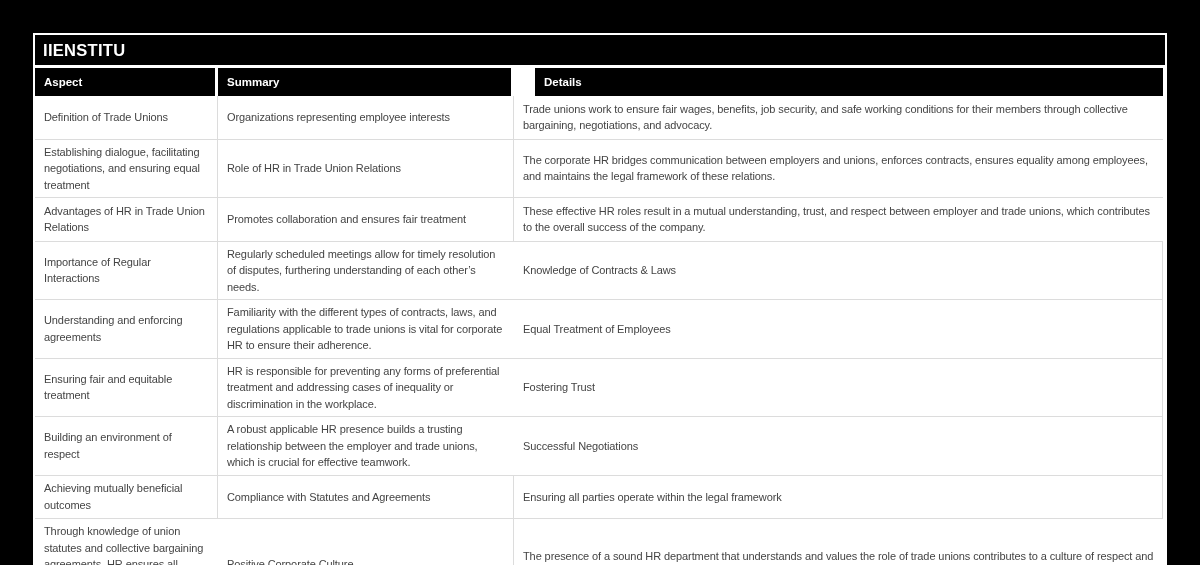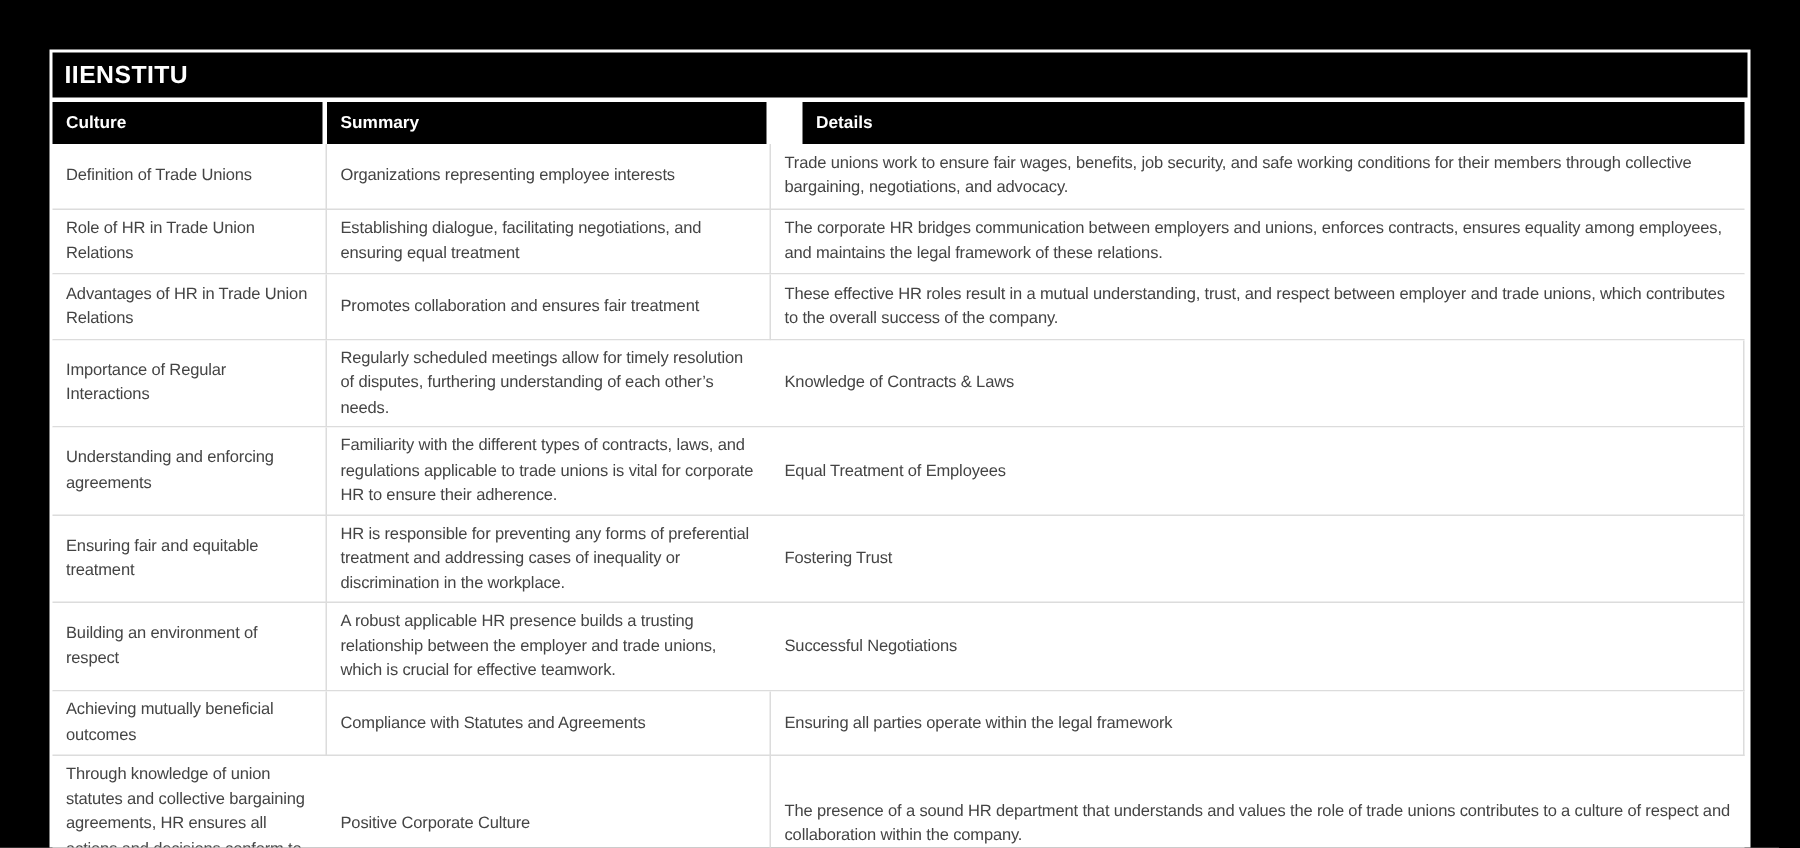--- a/index.html
+++ b/index.html
@@ -61,28 +61,28 @@
 </style>
 </head>
 <body>
 
 <div class="stage">
   <div class="card">
     <div class="brand-bar">
       <span class="brand-text">IIENSTITU</span>
     </div>
     <div class="table-grid" id="table-grid">
-      <div class="th">Culture</div>
+      <div class="th">Aspect</div>
       <div class="th">Summary</div>
       <div class="th">Details</div>
     <div class="td col-1">Definition of Trade Unions</div>
         <div class="td col-2">Organizations representing employee interests</div>
         <div class="td col-3">Trade unions work to ensure fair wages, benefits, job security, and safe working conditions for their members through collective bargaining, negotiations, and advocacy.</div>
+        <div class="td col-2">Establishing dialogue, facilitating negotiations, and ensuring equal treatment</div>
         <div class="td col-1">Role of HR in Trade Union Relations</div>
-        <div class="td col-2">Establishing dialogue, facilitating negotiations, and ensuring equal treatment</div>
         <div class="td col-3">The corporate HR bridges communication between employers and unions, enforces contracts, ensures equality among employees, and maintains the legal framework of these relations.</div>
         <div class="td col-1">Advantages of HR in Trade Union Relations</div>
         <div class="td col-2">Promotes collaboration and ensures fair treatment</div>
         <div class="td col-3">These effective HR roles result in a mutual understanding, trust, and respect between employer and trade unions, which contributes to the overall success of the company.</div>
         <div class="td col-1">Importance of Regular Interactions</div>
         <div class="td col-3">Regularly scheduled meetings allow for timely resolution of disputes, furthering understanding of each other’s needs.</div>
         <div class="td col-1">Knowledge of Contracts &amp; Laws</div>
         <div class="td col-2">Understanding and enforcing agreements</div>
         <div class="td col-3">Familiarity with the different types of contracts, laws, and regulations applicable to trade unions is vital for corporate HR to ensure their adherence.</div>
         <div class="td col-1">Equal Treatment of Employees</div>

